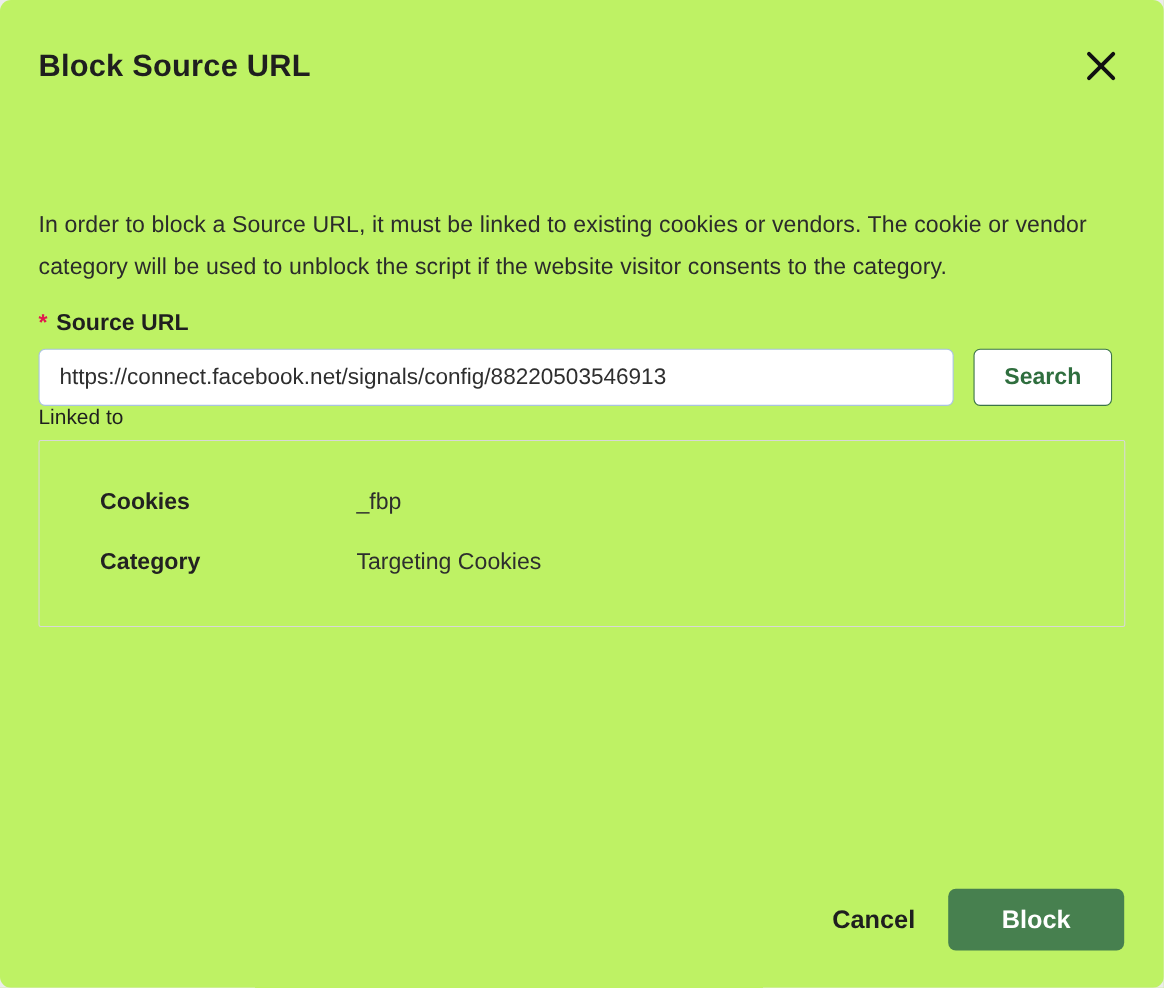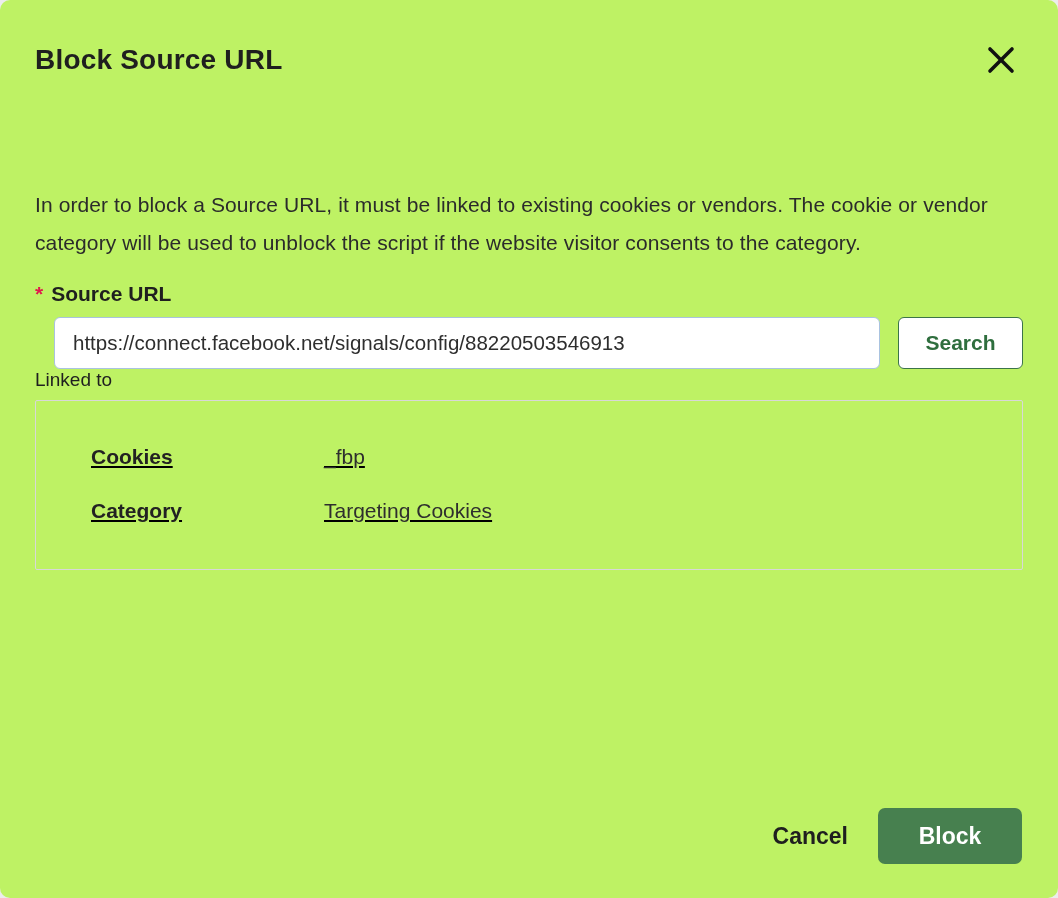--- a/index.html
+++ b/index.html
@@ -75,21 +75,20 @@
     width:832px;height:52px;
     border:1px solid var(--input-border);
     border-radius:6px;
     padding:16px 18px;
     font-size:20.5px;
     color:#2E2E2E;
     font-family:"Liberation Sans","DejaVu Sans",sans-serif;
     outline:none;
     white-space:nowrap;
     overflow:hidden;
-    margin-left:19px;
   }
   .search-btn{
     width:126px;height:52px;
     background:#ffffff;
     border:1px solid var(--outline-green);
     border-radius:6px;
     color:var(--green-text);
     font-size:21px;
     font-weight:600;
     font-family:"Liberation Sans","DejaVu Sans",sans-serif;
@@ -97,21 +96,20 @@
   }
   .linked-to-label{
     font-size:19px;
     color:var(--text-dark);
   }
   .linked-box{
     margin-top:9px;
     border:1px solid var(--box-border);
     border-radius:2px;
     padding:44px 20px 46px 55px;
-    text-decoration:underline;
   }
   .linked-row{
     display:flex;
     align-items:baseline;
   }
   .linked-row + .linked-row{margin-top:30px;}
   .linked-row-label{
     width:233px;
     font-size:21px;
     font-weight:700;
@@ -130,21 +128,21 @@
   }
   .cancel-btn{
     background:none;border:none;cursor:pointer;
     font-size:23px;
     font-weight:600;
     color:var(--text-dark);
     font-family:"Liberation Sans","DejaVu Sans",sans-serif;
     padding:6px 2px;
   }
   .block-btn{
-    width:144px;height:56px;
+    width:160px;height:56px;
     background:var(--primary-green);
     border:none;
     border-radius:7px;
     color:#ffffff;
     font-size:23px;
     font-weight:600;
     font-family:"Liberation Sans","DejaVu Sans",sans-serif;
     cursor:pointer;
   }
 </style>

